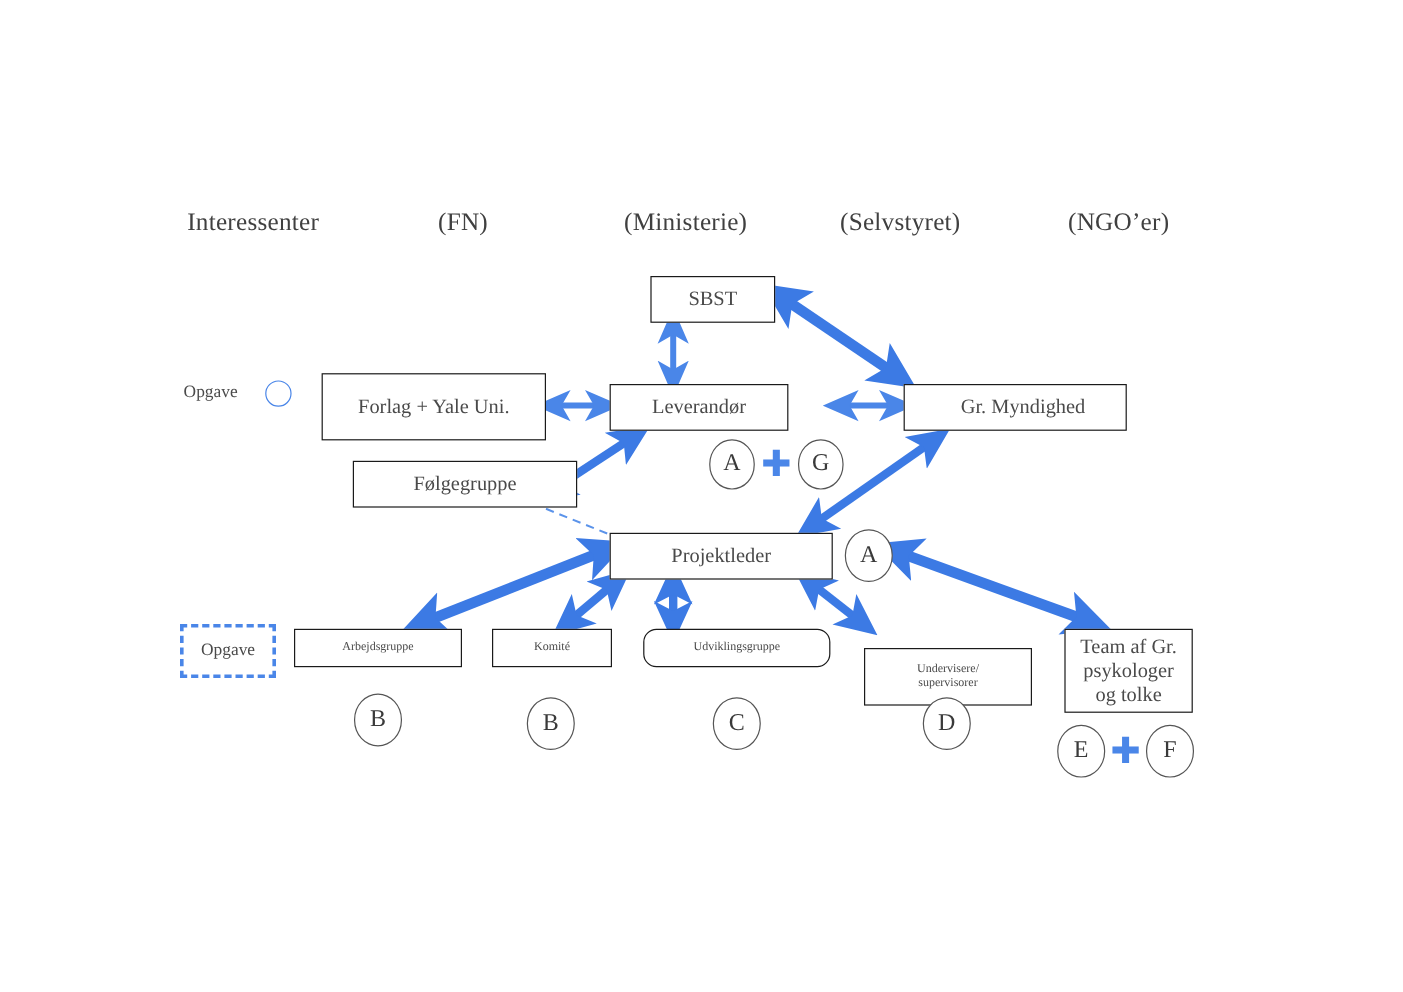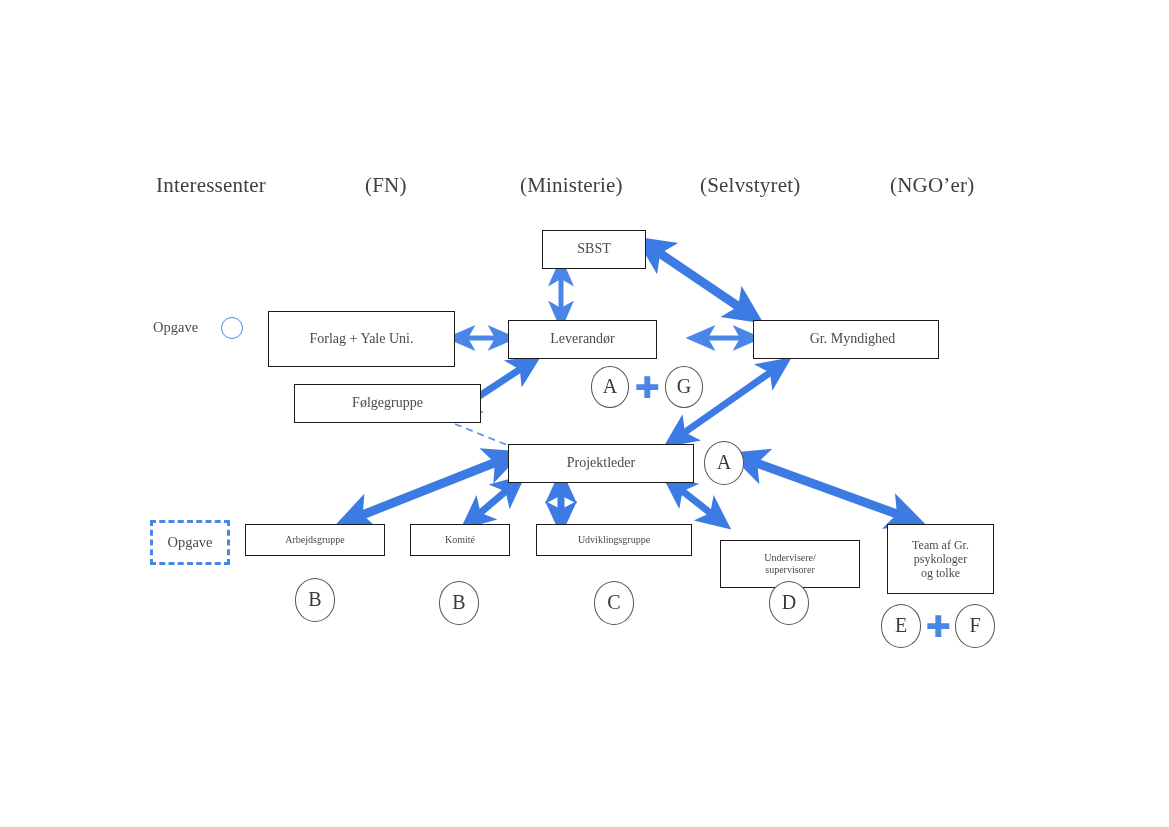--- a/index.html
+++ b/index.html
@@ -35,23 +35,23 @@
     box-sizing: border-box;
     border: 1.3px solid #1a1a1a;
     background: #ffffff;
     display: flex;
     align-items: center;
     justify-content: center;
     text-align: center;
     color: #4a4a4a;
     line-height: 1.18;
   }
-  .node-lg { font-size: 14px; }
+  .node-lg { font-size: 17px; }
   .node-sm { font-size: 10px; }
-  .node-xs { font-size: 12px; }
+  .node-xs { font-size: 17px; }
   .circ {
     position: absolute;
     box-sizing: border-box;
     border: 1.2px solid #555555;
     border-radius: 50%;
     background: #ffffff;
     display: flex;
     align-items: center;
     justify-content: center;
     font-size: 20px;
@@ -170,21 +170,21 @@
       </div>
       <div class="node node-lg" style="left: 508px; top: 444px; width: 186px; height: 39px;">
         <span>Projektleder</span>
       </div>
       <div class="node node-sm" style="left: 245px; top: 524px; width: 140px; height: 32px;">
         <span>Arbejdsgruppe</span>
       </div>
       <div class="node node-sm" style="left: 410px; top: 524px; width: 100px; height: 32px; text-align: center;">
         <span>Komité</span>
       </div>
-      <div class="node node-sm" style="left: 536px; top: 524px; width: 156px; height: 32px;">
+      <div class="node node-sm" style="left: 536px; top: 524px; width: 156px; height: 32px; border-radius: 11px;">
         <span>Udviklingsgruppe</span>
       </div>
       <div class="node node-sm" style="left: 720px; top: 540px; width: 140px; height: 48px;">
         <span>Undervisere/<br>supervisorer</span>
       </div>
       <div class="node node-xs" style="left: 887px; top: 524px; width: 107px; height: 70px;">
         <span>Team af Gr.<br>psykologer<br>og tolke</span>
       </div>
     </div>
   <div id="circles-host">

